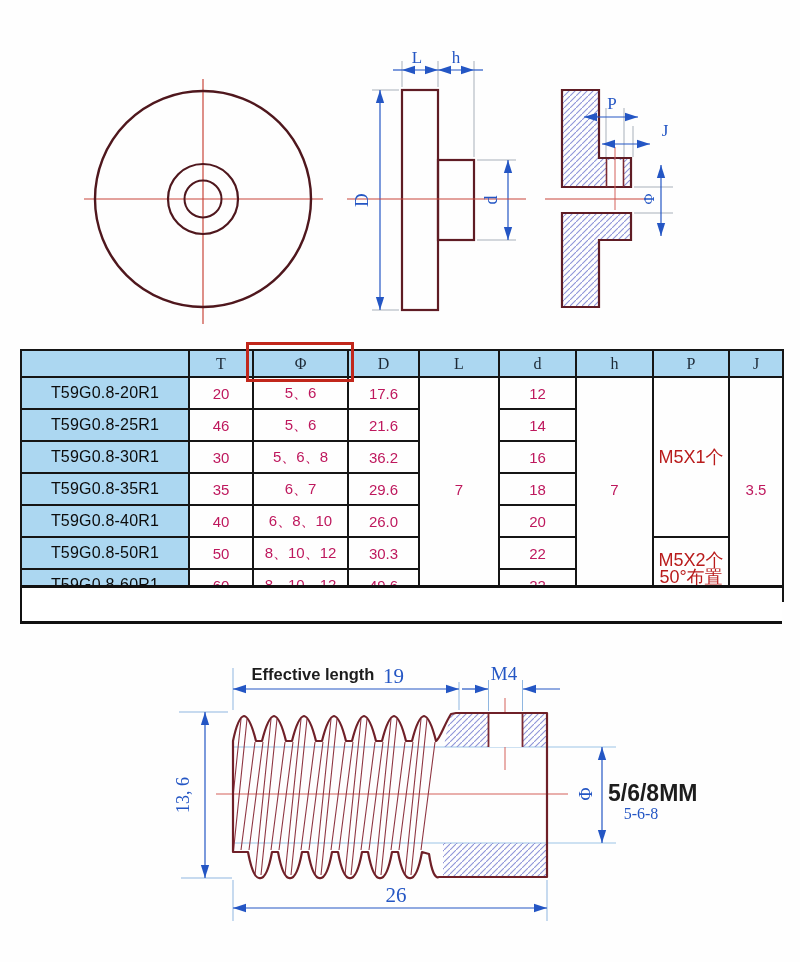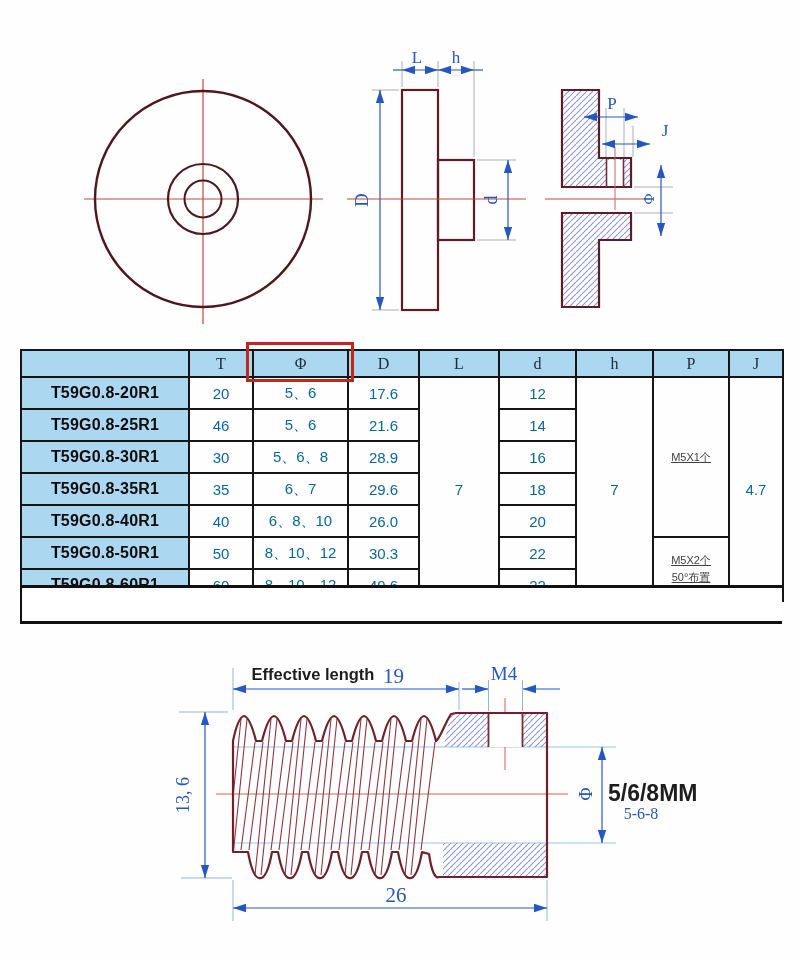--- a/index.html
+++ b/index.html
@@ -8,24 +8,24 @@
   .stage svg{position:absolute;left:0;}
   #top-drawings{top:0;}
   #worm-svg{top:640px;}
 
   table.spec{position:absolute;left:20px;top:349px;width:762px;border-collapse:collapse;
              table-layout:fixed;}
   table.spec td{border:2px solid #151515;text-align:center;vertical-align:middle;padding:0;
                 overflow:hidden;}
   td.hd{background:#acd7f1;font-family:"Liberation Serif",serif;font-size:16px;
         color:#1d2935;height:25px;font-weight:normal;}
-  td.model{background:#acd7f1;font-weight:bold;font-size:16px;color:#0c0c0c;
+  td.model{background:#acd7f1;font-weight:normal;font-size:16px;color:#0c0c0c;
            letter-spacing:0.2px;}
-  td.val{font-size:15px;color:#0369a1;height:30px;}
-  td.pcell{font-size:11px;color:#404040;line-height:17px;text-decoration:underline;}
+  td.val{font-size:15px;color:#be185d;height:30px;}
+  td.pcell{font-size:18px;color:#b91c1c;line-height:17px;}
   .table-footer{position:absolute;left:20px;top:585px;width:760px;height:33px;
                 border-top:3px solid #111;border-bottom:3px solid #111;
                 border-left:2px solid #111;background:#fff;}
   .phi-highlight{position:absolute;left:246px;top:342px;width:102px;height:34px;
                  border:3px solid #c1271b;pointer-events:none;}
 
   .dim-text{font-family:"Liberation Serif",serif;fill:#2456c4;}
   .label-black{font-family:"Liberation Sans",sans-serif;font-weight:bold;fill:#1d1d1d;}
 </style>
 </head>
@@ -134,34 +134,34 @@
     </tr>
     <tr style="height:30px">
       <td class="model">T59G0.8-20R1</td>
       <td class="val">20</td>
       <td class="val">5、6</td>
       <td class="val">17.6</td>
       <td class="val" rowspan="7">7</td>
       <td class="val">12</td>
       <td class="val" rowspan="7">7</td>
       <td class="pcell" rowspan="5">M5X1个</td>
-      <td class="val" rowspan="7">4.7</td>
+      <td class="val" rowspan="7">3.5</td>
     </tr>
     <tr style="height:30px">
       <td class="model">T59G0.8-25R1</td>
       <td class="val">46</td>
       <td class="val">5、6</td>
       <td class="val">21.6</td>
       <td class="val">14</td>
     </tr>
     <tr style="height:30px">
       <td class="model">T59G0.8-30R1</td>
       <td class="val">30</td>
       <td class="val">5、6、8</td>
-      <td class="val">28.9</td>
+      <td class="val">36.2</td>
       <td class="val">16</td>
     </tr>
     <tr style="height:30px">
       <td class="model">T59G0.8-35R1</td>
       <td class="val">35</td>
       <td class="val">6、7</td>
       <td class="val">29.6</td>
       <td class="val">18</td>
     </tr>
     <tr style="height:30px">

